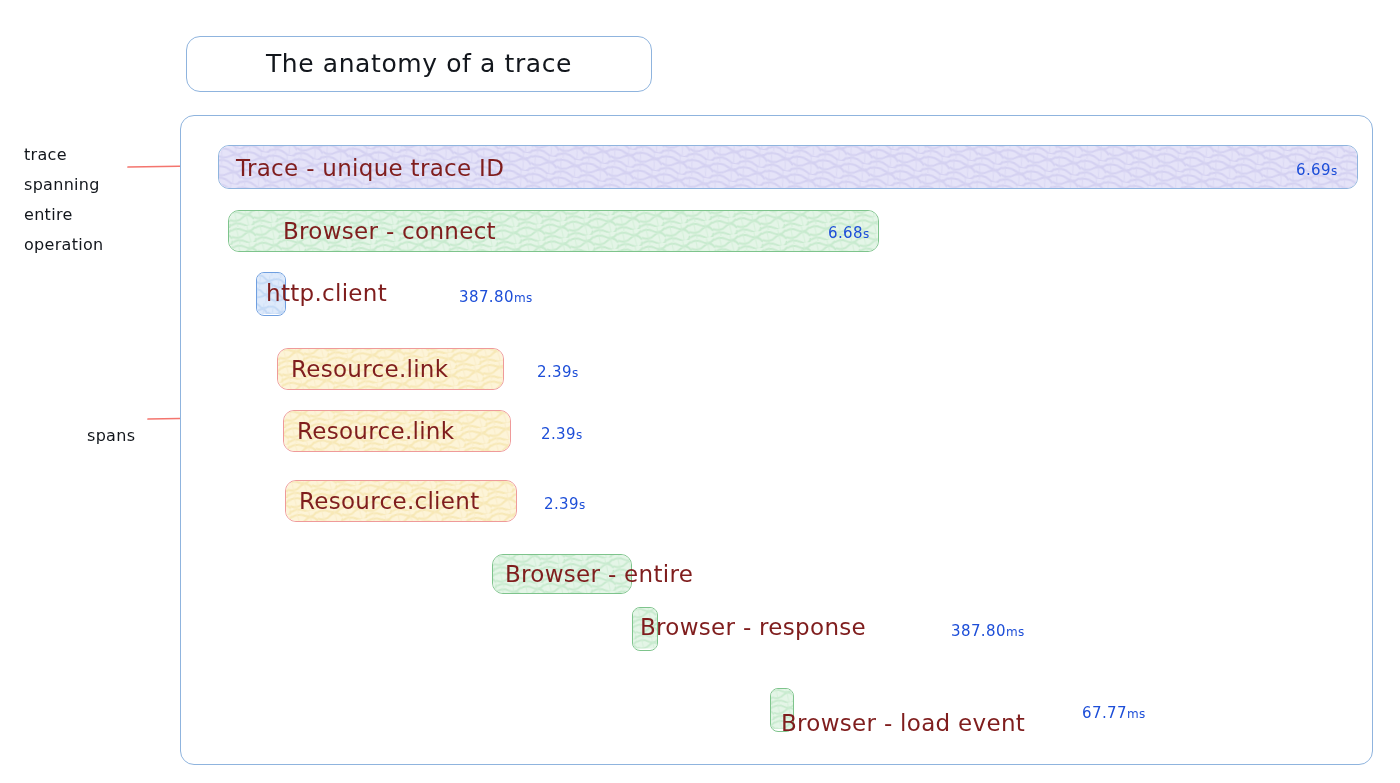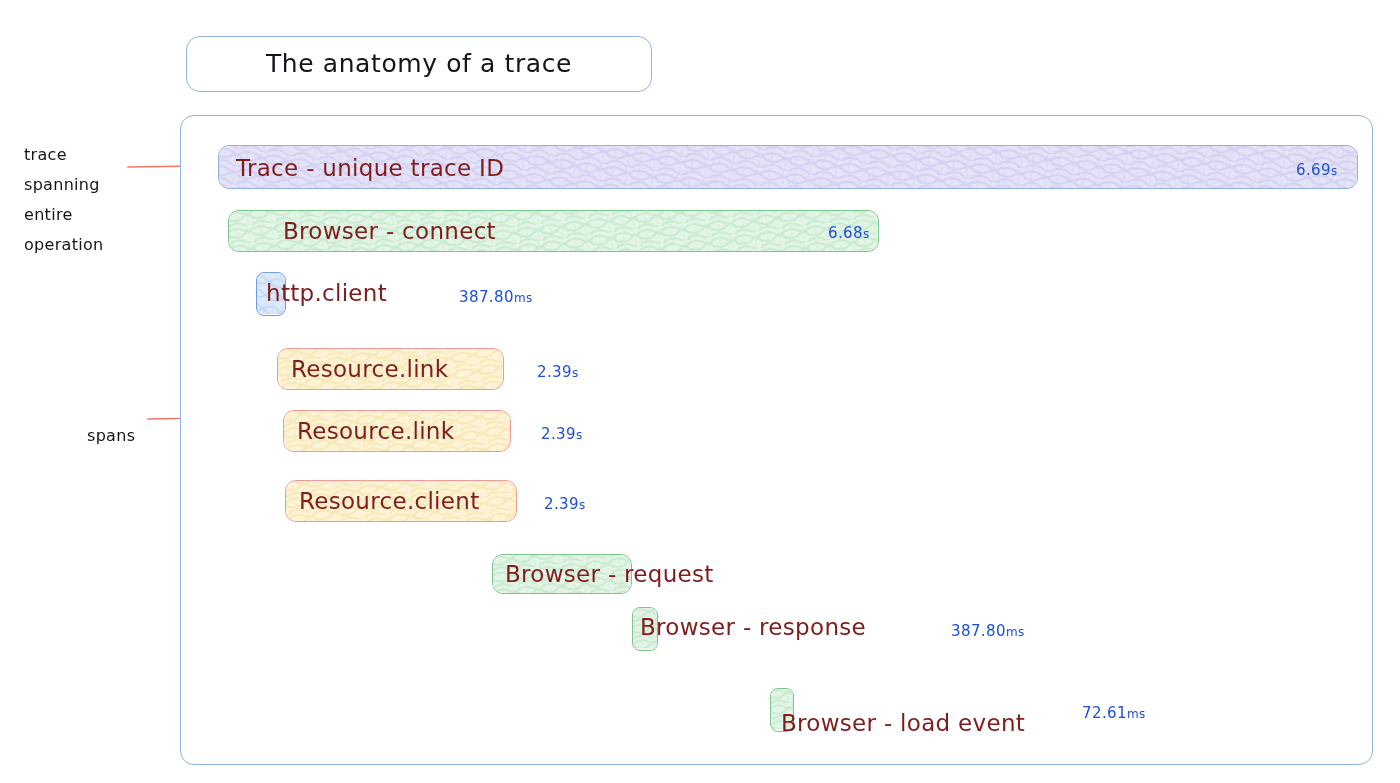--- a/index.html
+++ b/index.html
@@ -247,21 +247,21 @@
       <span>2.39</span><span class="unit">s</span>
     </div>
   </div>
 
   <div class="row">
     <div class="bar pill" style="left:492px; top:554px; width:140px; height:40px; border-color:#7ec48c;">
       <svg class="texture" viewBox="0 0 140 40" preserveAspectRatio="none">
         <rect width="140" height="40" fill="url(#tex-browser)"></rect>
       </svg>
     </div>
-    <div class="bar-label hand" style="left:505px; top:561px;">Browser - request</div>
+    <div class="bar-label hand" style="left:505px; top:561px;">Browser - entire</div>
   </div>
 
   <div class="row">
     <div class="bar" style="left:632px; top:607px; width:26px; height:44px; border-color:#7ec48c; border-radius:8px;">
       <svg class="texture" viewBox="0 0 26 44" preserveAspectRatio="none">
         <rect width="26" height="44" fill="url(#tex-browser)"></rect>
       </svg>
     </div>
     <div class="bar-label hand" style="left:640px; top:614px;text-align:center;">Browser - response</div>
     <div class="duration hand" style="left:951px; top:622px;">
@@ -270,17 +270,17 @@
   </div>
 
   <div class="row">
     <div class="bar" style="left:770px; top:688px; width:24px; height:44px; border-color:#7ec48c; border-radius:8px;">
       <svg class="texture" viewBox="0 0 24 44" preserveAspectRatio="none">
         <rect width="24" height="44" fill="url(#tex-browser)"></rect>
       </svg>
     </div>
     <div class="bar-label hand" style="left:781px; top:710px;">Browser - load event</div>
     <div class="duration hand" style="left:1082px; top:704px;">
-      <span>72.61</span><span class="unit">ms</span>
+      <span>67.77</span><span class="unit">ms</span>
     </div>
   </div>
 
 </div>
 
 </body></html>

